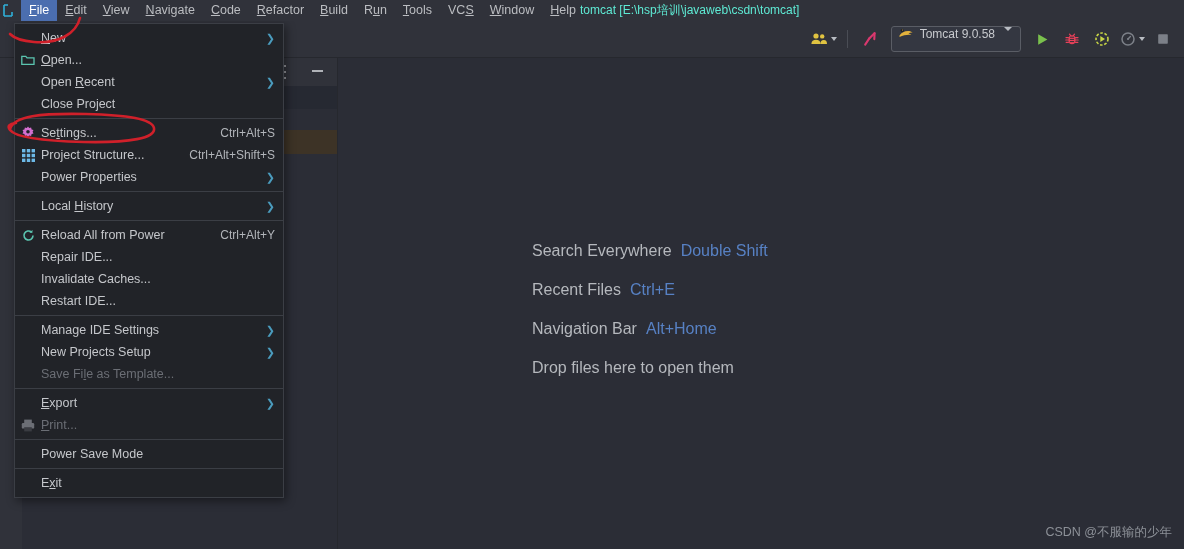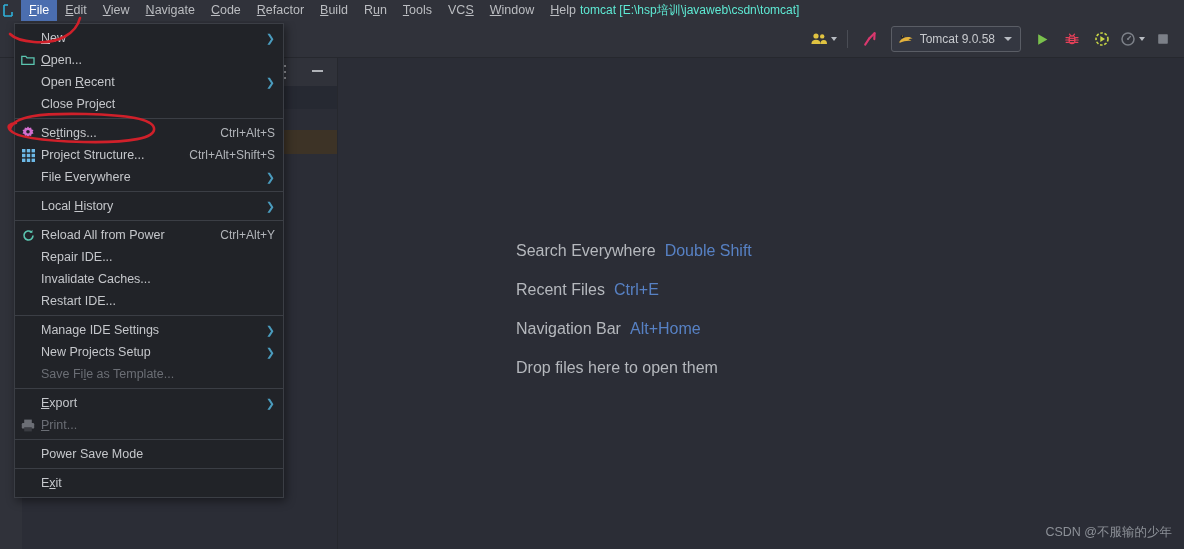--- a/index.html
+++ b/index.html
@@ -81,21 +81,21 @@
     border-right: 4px solid transparent;
     border-top: 4px solid #b8bcc2;
     margin-left: 3px;
   }
   .caret.small {
     border-left-width: 3.5px;
     border-right-width: 3.5px;
     border-top-width: 4px;
   }
   #runconfig {
-    display: flex; align-items: center;
+    display: flex; align-items: flex-start;
     height: 24px;
     border: 1px solid #5a5d65;
     border-radius: 3px;
     padding: 0 8px 0 6px;
     margin: 8px 6px;
     gap: 6px;
     background: #343741;
   }
   #runconfig .rc-label {
     font-size: 12px;
@@ -182,20 +182,21 @@
   #welcome {
     position: absolute;
     left: 178px; top: 185px;
     display: flex; flex-direction: column;
     gap: 21px;
   }
   .wrow {
     display: flex; align-items: baseline;
     font-size: 16px;
     white-space: nowrap;
+    margin-left: 16px;
   }
   .wlabel { color: #b5b8bd; }
   .wkey { color: #5781c4; margin-left: 9px; }
   .wrow.single .wlabel { color: #b5b8bd; }
 
   
   #filemenu {
     position: absolute;
     left: 14px; top: 23px;
     width: 268px;
@@ -447,21 +448,21 @@
             <rect x="4.8" y="9.6" width="3.4" height="3.4"></rect>
             <rect x="9.6" y="9.6" width="3.4" height="3.4"></rect>
           </g>
         </svg>
       </span>
       <span class="mi-label">Project Structure...</span>
       <span class="mi-accel">Ctrl+Alt+Shift+S</span>
     </div>
     <div class="mi">
       <span class="mi-icon"></span>
-      <span class="mi-label">File Everywhere</span>
+      <span class="mi-label">Power Properties</span>
       <span class="mi-arrow">❯</span>
     </div>
     <div class="msep"></div>
     <div class="mi">
       <span class="mi-icon"></span>
       <span class="mi-label">Local <u>H</u>istory</span>
       <span class="mi-arrow">❯</span>
     </div>
     <div class="msep"></div>
     <div class="mi">

